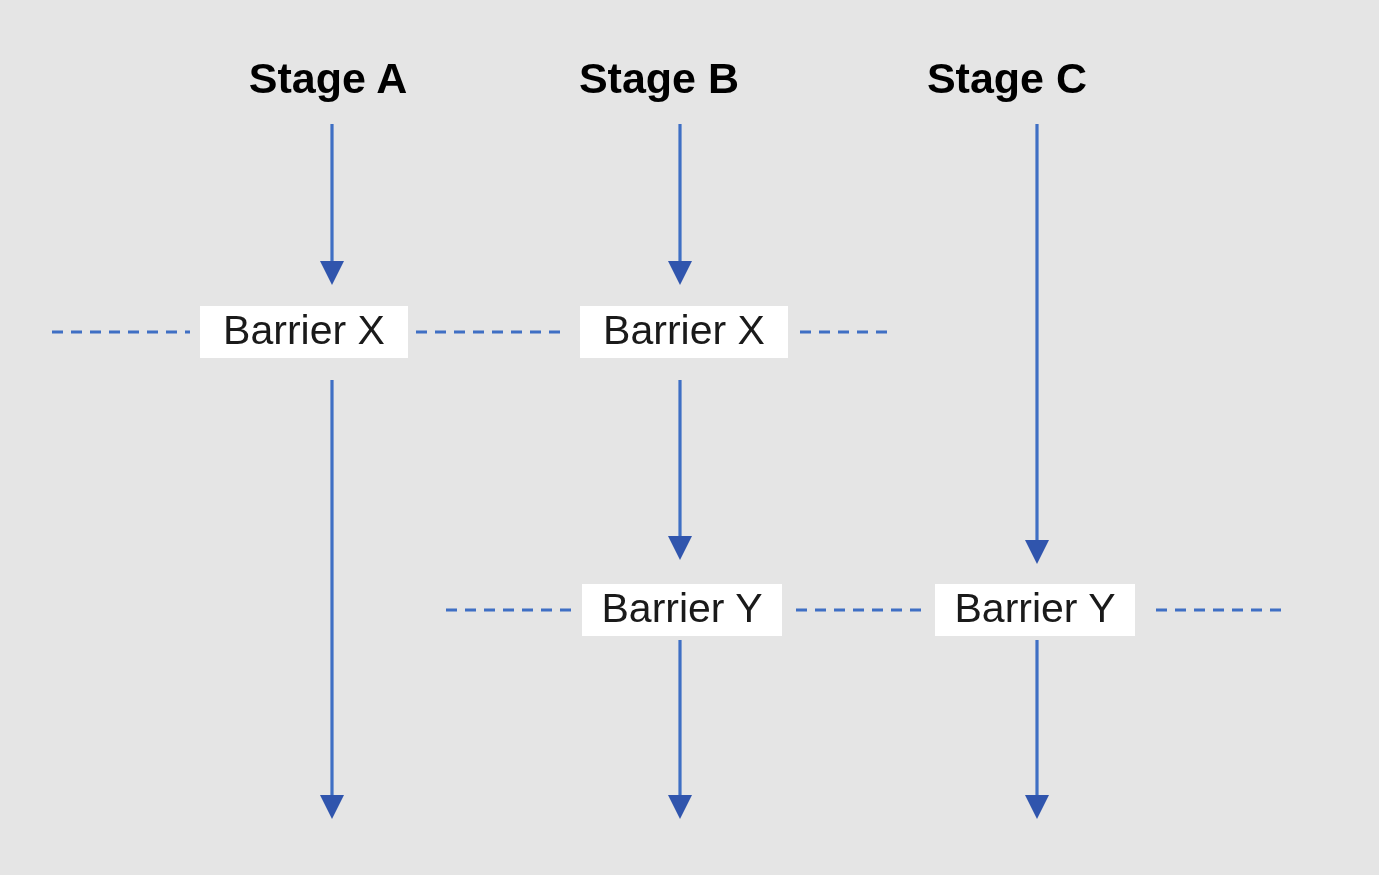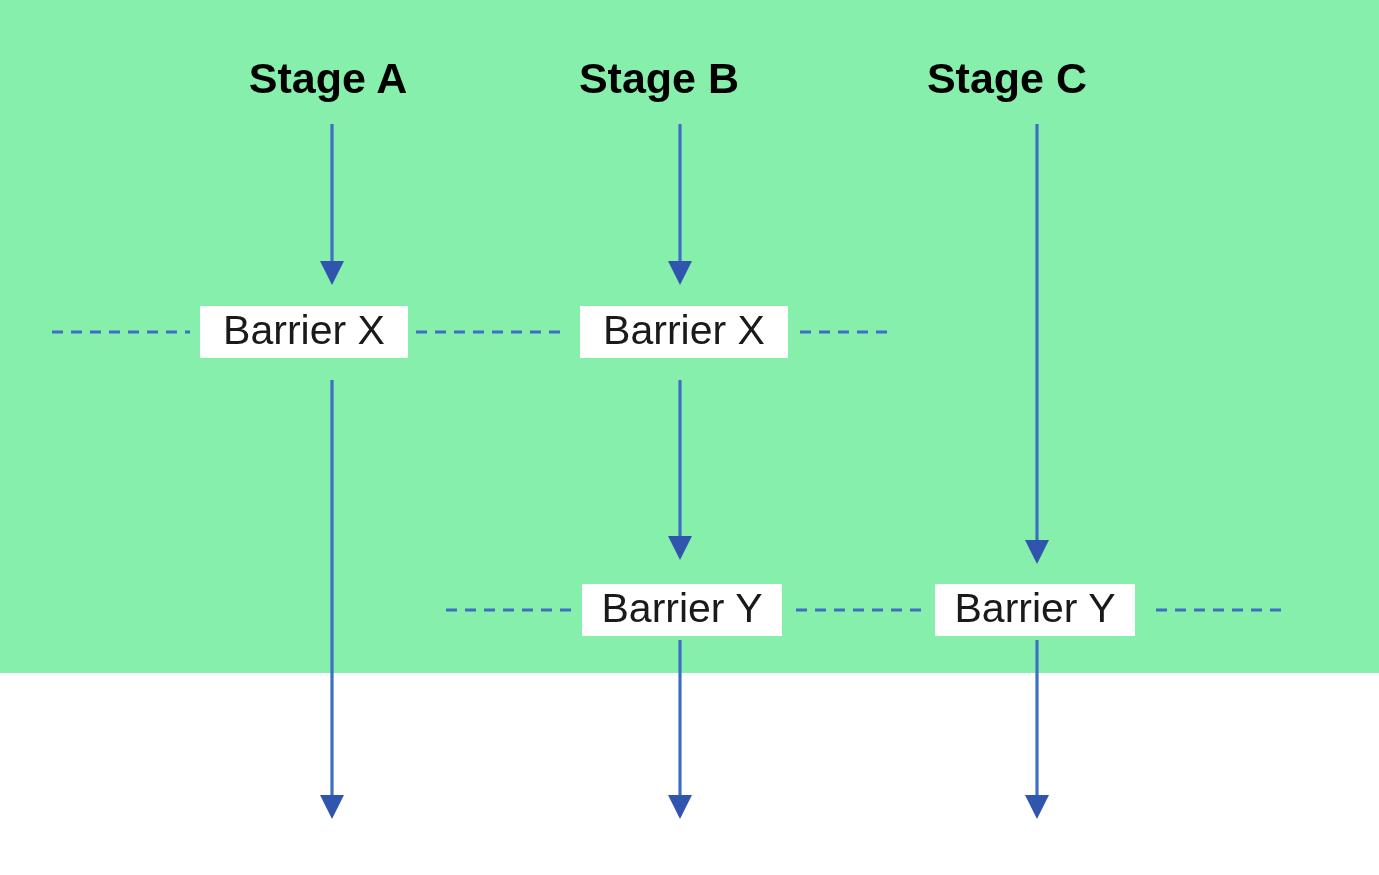--- a/index.html
+++ b/index.html
@@ -9,22 +9,22 @@
   }
   body {
     width: 1379px;
     height: 875px;
     font-family: "Liberation Sans", sans-serif;
     overflow: hidden;
   }
   #diagram-root {
     position: relative;
     width: 1379px;
-    height: 673px;
-    background: #86efac;
+    height: 875px;
+    background: #e5e5e5;
   }
   svg#flow-svg {
     position: absolute;
     top: 0;
     left: 0;
     width: 1379px;
     height: 875px;
     display: block;
   }
   .stage-header {

